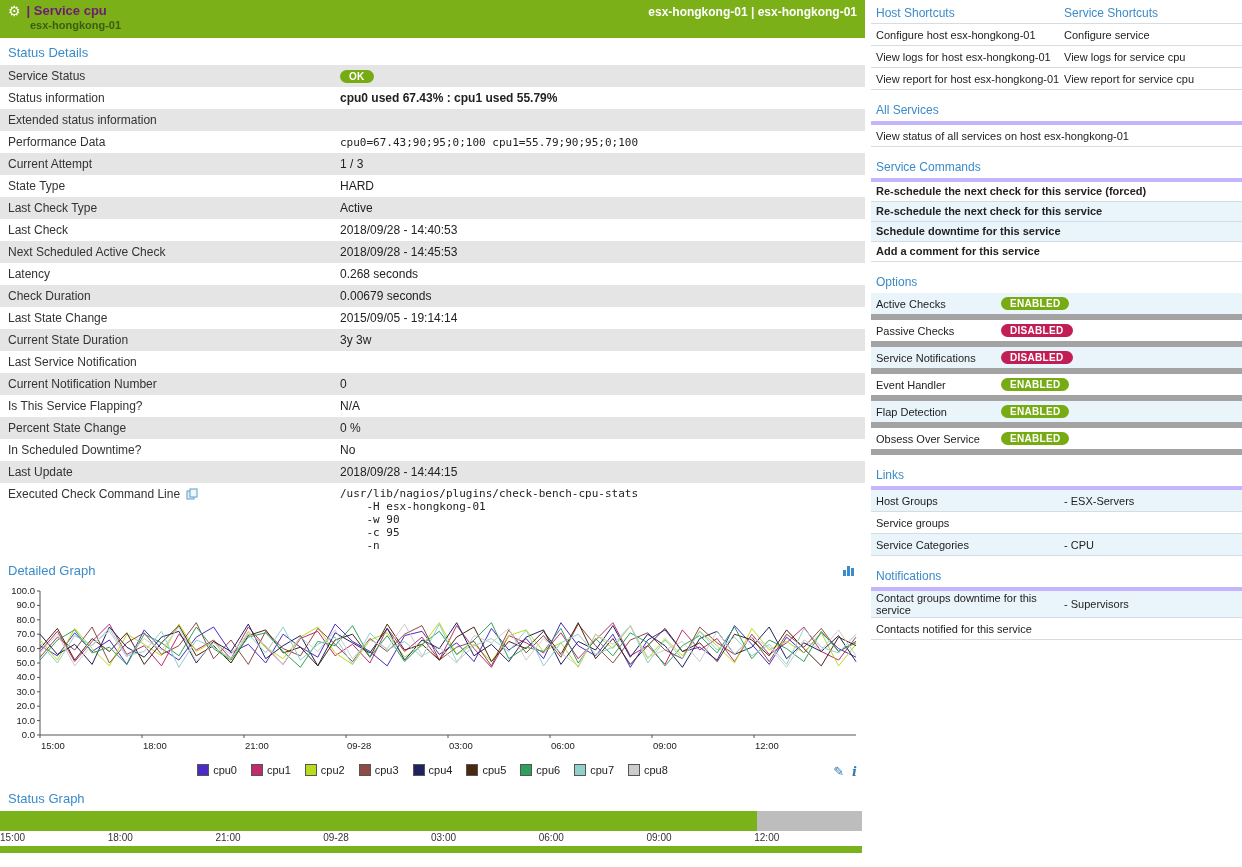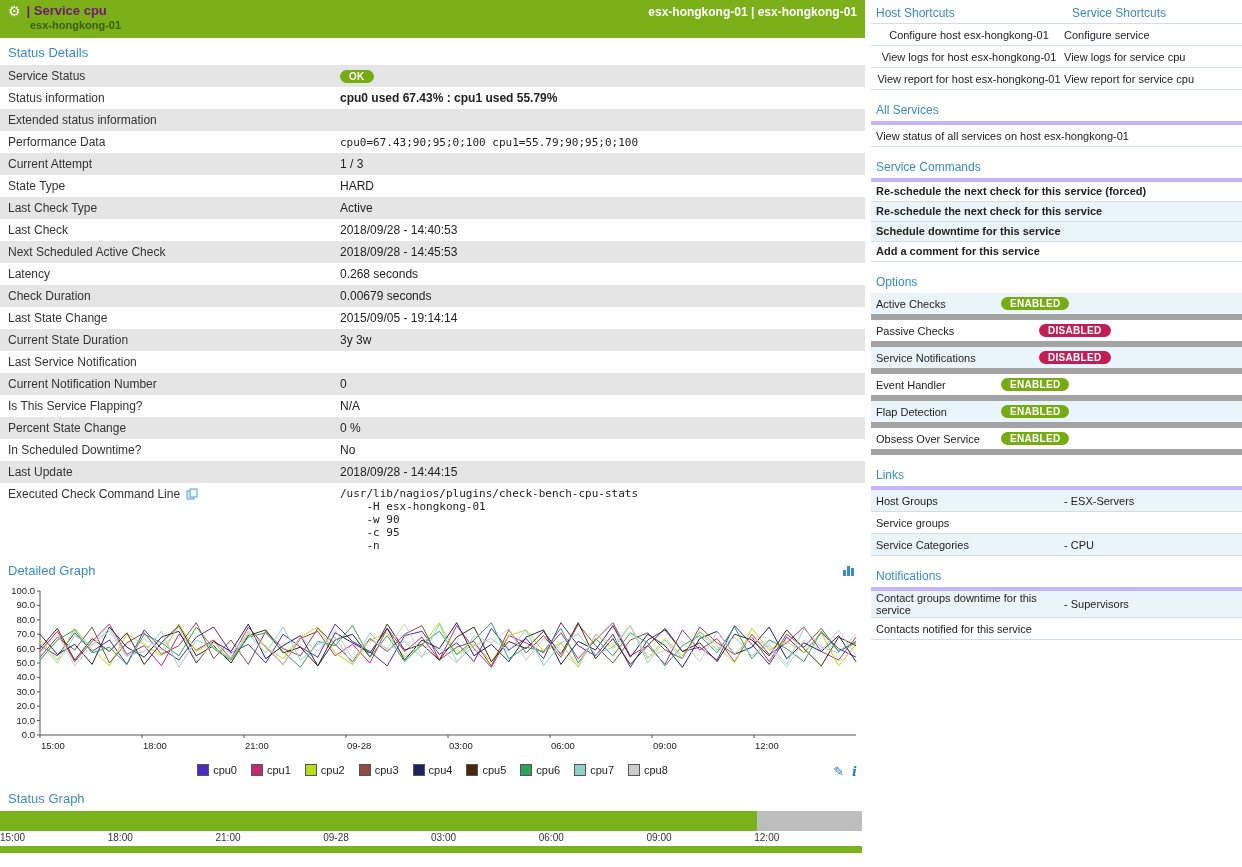--- a/index.html
+++ b/index.html
@@ -24,21 +24,21 @@
   .srow{display:flex;min-height:22px;align-items:center;}
   .srow.alt{background:#e5e5e5;}
   .srow.tall{align-items:flex-start;padding:4px 0;}
   .slabel{flex:0 0 332px;padding-left:8px;color:#333;display:flex;align-items:center;gap:6px;}
   .sval{color:#222;}
   .mono{font-family:"DejaVu Sans Mono","Liberation Mono",monospace;font-size:11px;}
   .bold{font-weight:bold;}
   .cmdline{line-height:13px;white-space:pre;}
   .badge{background:#76ab13;color:#fff;font-size:10px;font-weight:bold;
          padding:1px 9px;border-radius:9px;display:inline-block;letter-spacing:.3px;cursor:pointer;}
-  .badge.disabled{background:#c21e56;margin-left:38px;}
+  .badge.disabled{background:#c21e56;}
   .copyicon{display:inline-flex;cursor:pointer;}
 
   
   .graphwrap{padding:0;}
   .legendrow{position:relative;height:20px;}
   .legend{display:flex;justify-content:center;gap:14px;align-items:flex-end;font-size:11px;}
   .legitem{display:flex;align-items:center;gap:4px;}
   .swatch{width:10px;height:10px;border:1px solid #555;display:inline-block;}
   .gicons{position:absolute;right:8px;top:0;color:#2f7cb5;font-size:13px;display:flex;gap:8px;align-items:center;}
   .gicons .infoi{font-family:"DejaVu Serif",serif;font-style:italic;font-weight:bold;cursor:pointer;}
@@ -50,22 +50,22 @@
   .statuslabels{position:relative;width:862px;height:14px;font-size:10px;color:#333;}
   .statuslabels span{position:absolute;top:1px;}
   .statusstrip{width:862px;height:7px;margin-top:1px;}
 
   
   .rrow{display:flex;align-items:center;min-height:19px;border-bottom:1px solid #d4dde3;font-size:11px;padding:1px 0;}
   .rrow .c1{flex:0 0 186px;padding-left:5px;}
   .rrow .c2{padding-left:2px;}
   .rrow .full{padding-left:5px;}
   .rrow.alt{background:#e9f5fb;}
-  .shead{color:#3a8bc8;font-size:12px;gap:8px;}
-  .link{cursor:pointer;text-align:center;}
+  .shead{color:#3a8bc8;font-size:12px;}
+  .link{cursor:pointer;}
   .rsec{color:#3a8bc8;font-size:12px;margin:13px 0 4px;padding-left:5px;}
   .bordertop{border-top:4px solid #c4b5fd;}
   .cmdrow{font-weight:bold;font-size:11px;padding:3px 5px;border-bottom:1px solid #d4dde3;min-height:13px;cursor:pointer;}
   .cmdrow.alt{background:#e9f5fb;}
   .optrow{display:flex;align-items:center;min-height:21px;font-size:11px;border-bottom:6px solid #a3a3a3;}
   .optrow.alt{background:#e9f5fb;}
   .optlabel{flex:0 0 125px;padding-left:5px;}
 </style>
 </head>
 <body>

